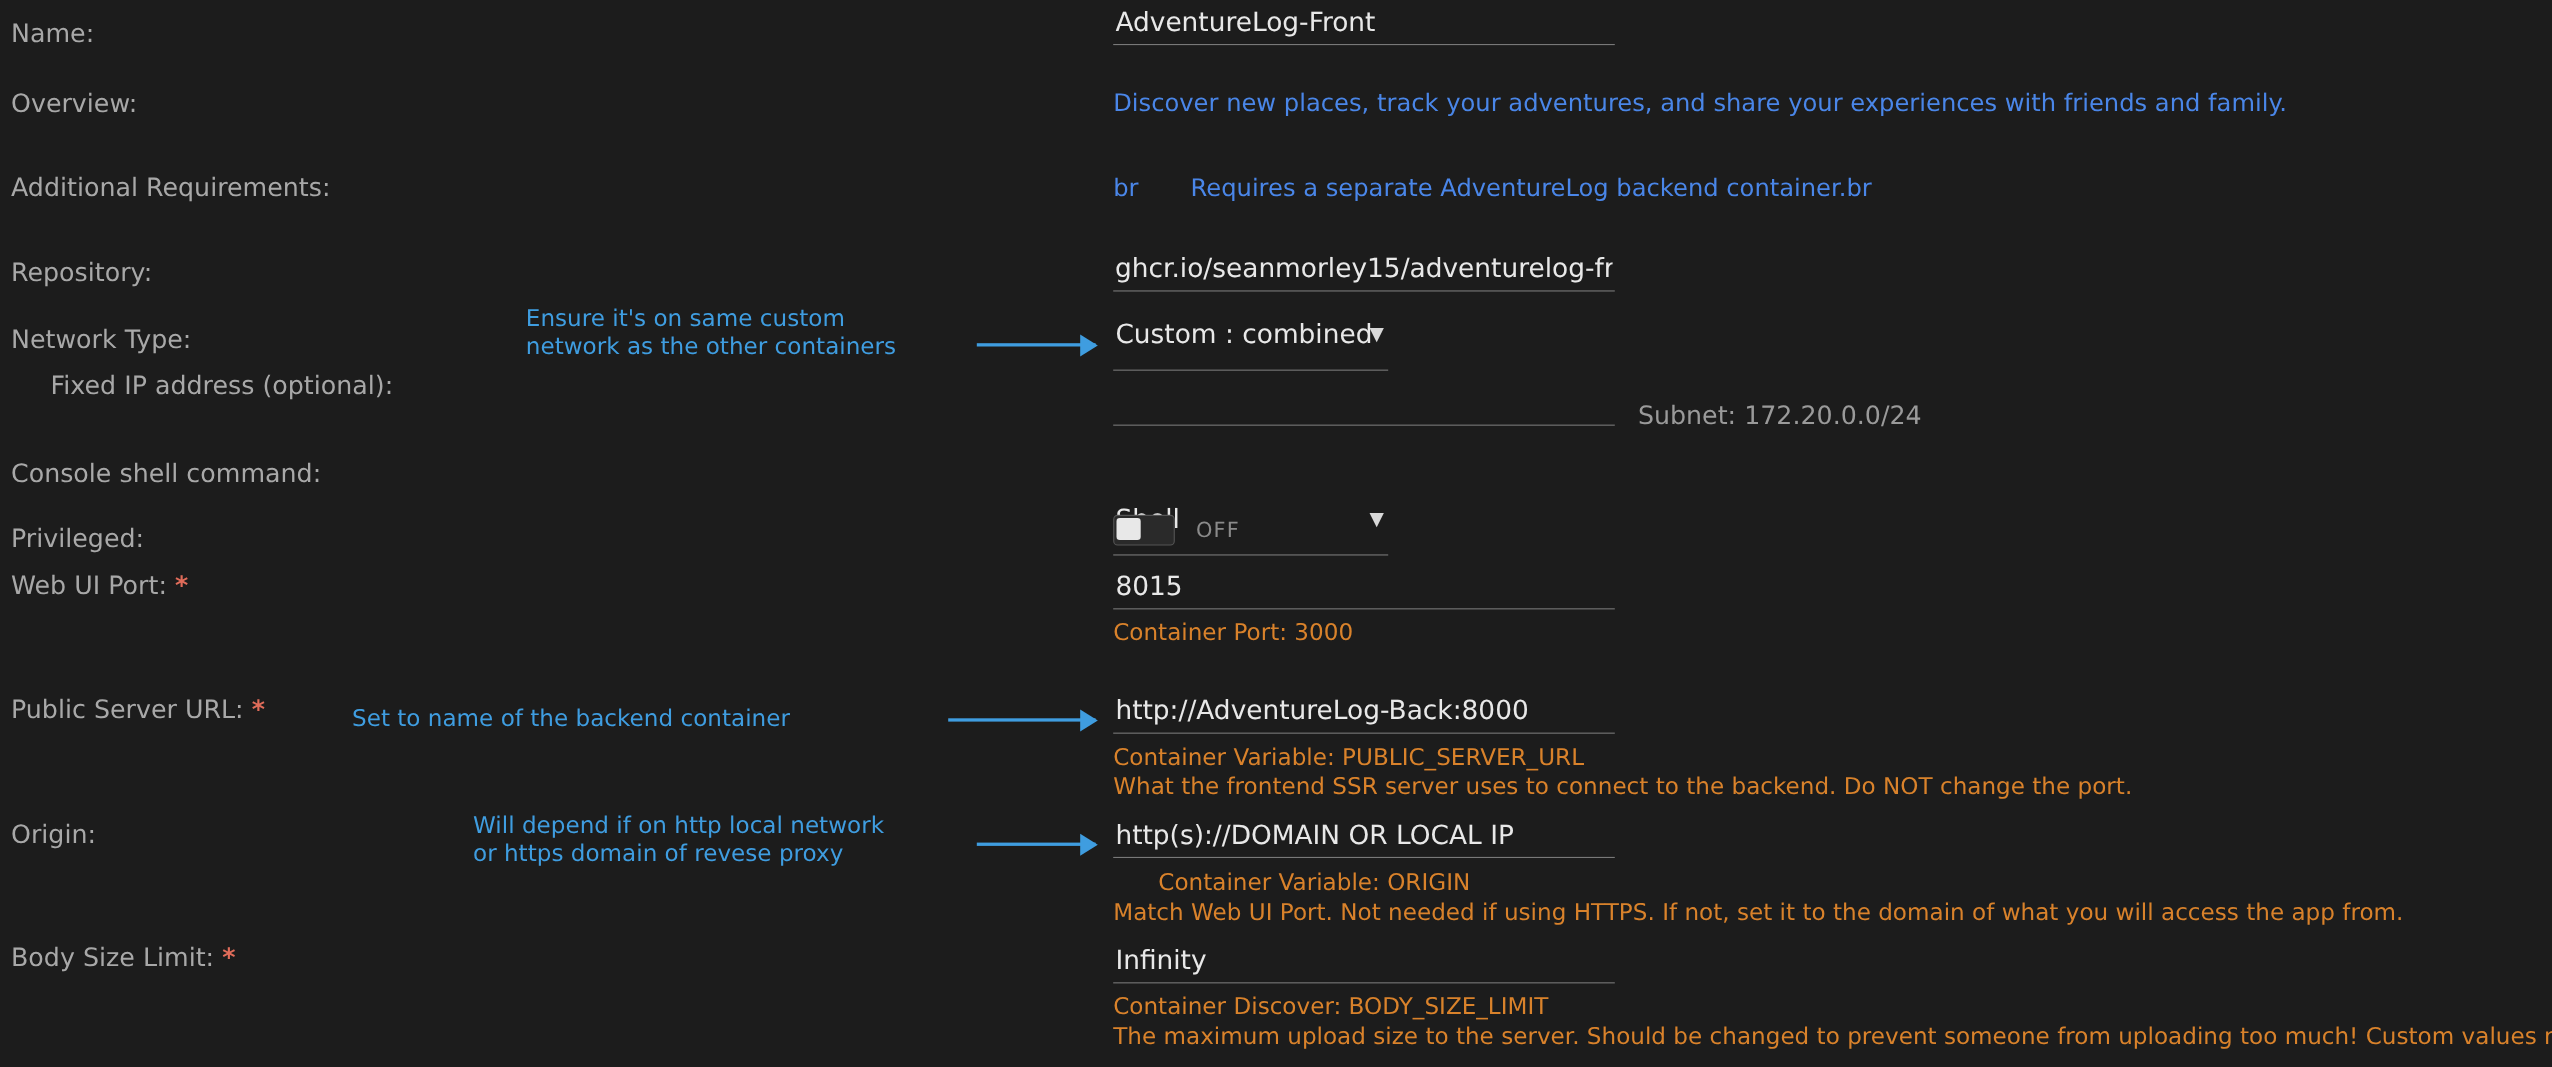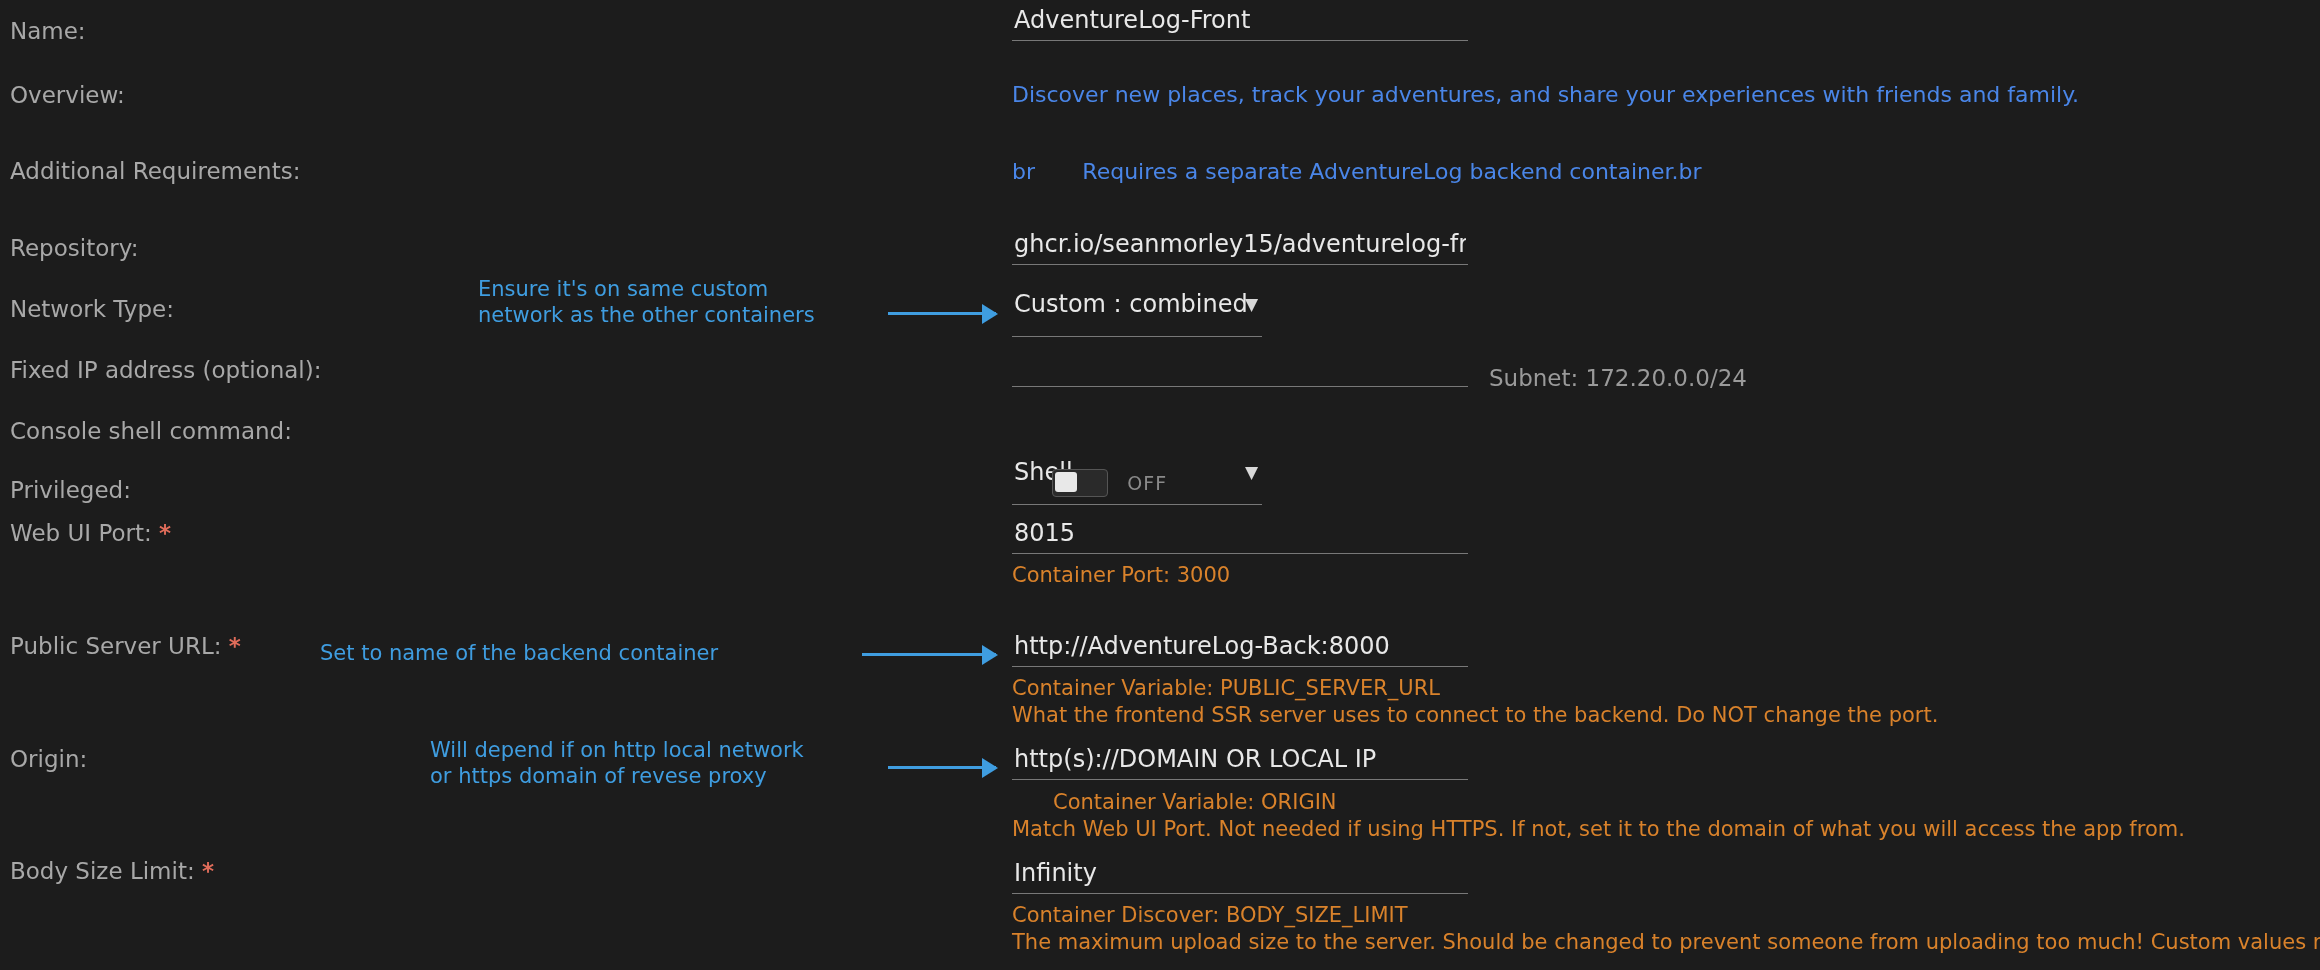--- a/index.html
+++ b/index.html
@@ -154,34 +154,34 @@
   <div class="field" style="top:228px;">
     <input class="text-input" type="text" value="ghcr.io/seanmorley15/adventurelog-frontend:latest" style="">
   </div>
 
   <div class="label" style="top:296px;">Network Type:</div>
   <div class="field select-wrap" style="top:290px;">
     <span class="sel-value">Custom : combined</span>
     <span class="caret">▼</span>
   </div>
 
-  <div class="label" style="top:357px;">Fixed IP address (optional):</div>
+  <div class="label" style="top:338px;margin-left:36px;">Fixed IP address (optional):</div>
   <div class="field" style="top:350px;">
     <input class="text-input" type="text" value="" style="">
   </div>
   <div class="gray-note" style="position:absolute; left:1489px; top:365px;">Subnet: 172.20.0.0/24</div>
 
   <div class="label" style="top:418px;">Console shell command:</div>
   <div class="field select-wrap" style="top:411px;">
     <span class="sel-value">Shell</span>
     <span class="caret">▼</span>
   </div>
 
   <div class="label" style="top:477px;">Privileged:</div>
-  <div class="field" style="top:468px;margin-left:40px;">
+  <div class="field" style="top:468px;">
     <span class="toggle"><span class="knob"></span></span>
     <span class="toggle-label">OFF</span>
   </div>
 
   <div class="label" style="top:520px;">
     <span>Web UI Port:</span>
     <span class="req">*</span>
   </div>
   <div class="field" style="top:517px;">
     <input class="text-input" type="text" value="8015" style="">

